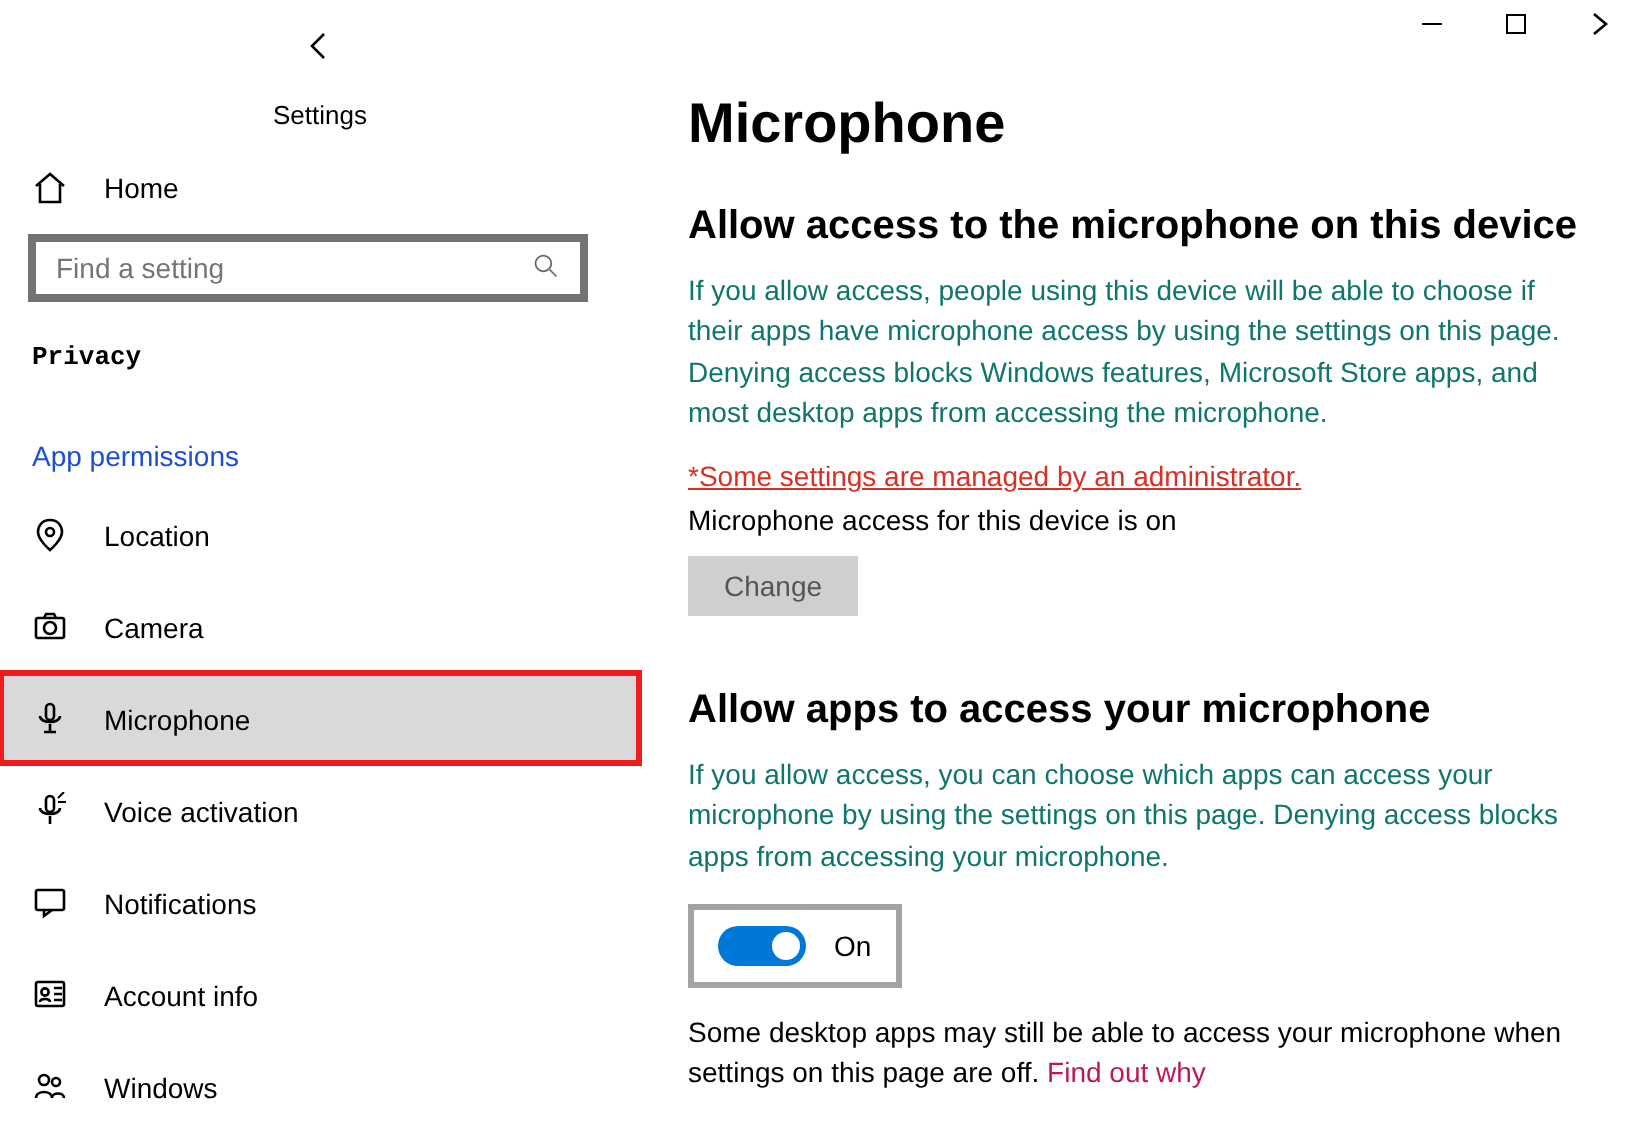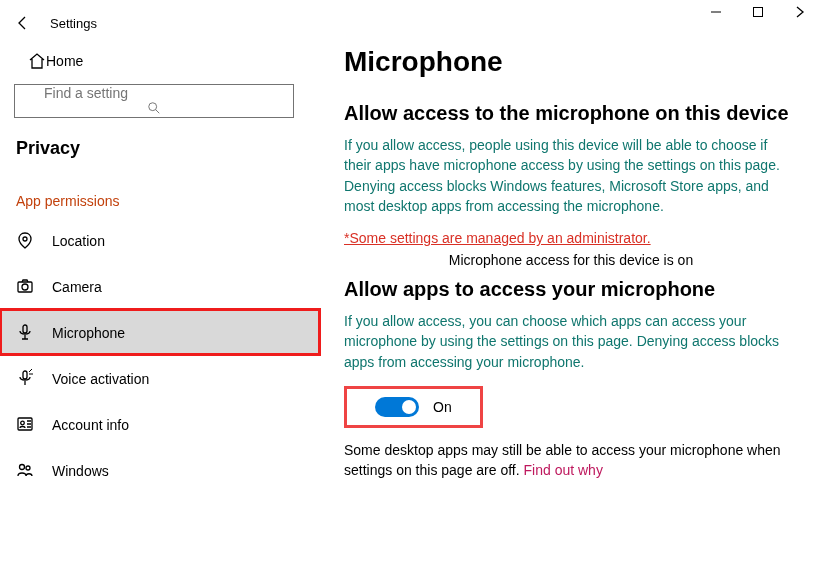--- a/index.html
+++ b/index.html
@@ -18,45 +18,46 @@
       background: #fff;
       display: flex;
       flex-direction: column;
       padding-top: 8px;
     }
     .titlebar-row {
       display: flex;
       align-items: center;
       padding: 6px 14px 10px 14px;
       gap: 18px;
+      flex-direction: column;
     }
     .back-btn { width: 18px; height: 18px; display:flex; align-items:center; justify-content:center; }
     .app-title { font-size: 13px; font-weight: 400; color: #000; }
     .home-row {
-      display:flex; align-items:center; 
-      padding: 10px 16px 14px 28px;
+      display:flex; align-items:center; gap: 18px;
+      padding: 10px 16px 14px 16px;
     }
     .home-row span.lbl { font-size: 14px; }
     .search-wrap { padding: 0 14px 16px 14px; }
     .search-box {
       display:flex; align-items:center; justify-content:space-between;
-      border: 1px solid #737373; width: 280px; height: 34px;
-      padding: 0 10px; color: #666; flex-direction: column;
+      border: 4px solid #737373; width: 280px; height: 34px;
+      padding: 0 10px; color: #666;
     }
     .search-box input {
       border:none; outline:none; font-size:14px; width: 220px;
       color:#555; background:transparent;
     }
     .section-title {
       padding: 4px 16px 18px 16px;
-      font-weight: 600; font-size: 18px;
+      font-weight: 600; font-size: 13px; font-family: Liberation Mono, monospace;
     }
     .group-label {
       padding: 16px 16px 8px 16px;
-      color: #c2410c; font-size: 14px;
+      color: #1d4ed8; font-size: 14px;
     }
     .nav-item {
       display:flex; align-items:flex-end; gap: 18px;
       padding: 14px 16px;
       font-size: 14px;
       cursor: pointer;
       position: relative;
     }
     .nav-item.selected {
       background: #d9d9d9;
@@ -74,30 +75,30 @@
     }
     .win-controls {
       position: absolute; top: 4px; right: 8px;
       display:flex; gap: 26px; align-items:center;
     }
     .win-btn { width: 16px; height: 16px; display:flex; align-items:center; justify-content:center; }
     h1.page-h { font-size: 28px; font-weight: 600; margin: 26px 0 24px 0; letter-spacing: 0; }
     h2.sub-h { font-size: 20px; font-weight: 700; margin: 0 0 10px 0; }
     p.desc { color: #0f766e; font-size: 14px; line-height: 1.45; margin-bottom: 14px; max-width: 444px; }
     .admin-warn { color: #d93025; font-size: 14px; margin-bottom: 6px; text-decoration: underline; }
-    .status-line { font-size: 14px; margin-bottom: 10px; text-align: center; }
+    .status-line { font-size: 14px; margin-bottom: 10px; }
     .change-btn {
       background: #cfcfcf; border: none; color: #555;
       font-size: 14px; padding: 7px 18px; cursor: default;
       margin-bottom: 36px;
     }
     .toggle-row {
       display:inline-flex; align-items:center; gap: 14px;
-      padding: 8px 28px;
-      border: 3px solid #ef4444;
+      padding: 8px 12px;
+      border: 3px solid #a3a3a3;
       margin-bottom: 12px;
     }
     .toggle {
       width: 44px; height: 20px; border-radius: 10px;
       background: #0078d7; position: relative;
     }
     .toggle .knob {
       position:absolute; right: 3px; top: 3px;
       width: 14px; height: 14px; border-radius: 50%; background: #fff;
     }
@@ -178,20 +179,29 @@
     <span class="nav-icon">
       <svg viewBox="0 0 18 18" width="18" height="18">
           <rect x="7" y="2" width="4" height="8" rx="2"></rect>
           <path d="M4 8 C4 12 14 12 14 8 M9 12 V16"></path>
           <path d="M13 3 L16 0 M13 5 L17 5" stroke-width="1"></path>
         </svg>
     </span>
     <span>Voice activation</span>
   </div>
 
+  <div class="nav-item">
+    <span class="nav-icon">
+      <svg viewBox="0 0 18 18" width="18" height="18">
+          <rect x="2" y="3" width="14" height="10" rx="1"></rect>
+          <path d="M6 13 L6 16 L10 13"></path>
+        </svg>
+    </span>
+    <span>Notifications</span>
+  </div>
 
   <div class="nav-item">
     <span class="nav-icon">
       <svg viewBox="0 0 18 18" width="18" height="18">
           <rect x="2" y="3" width="14" height="12" rx="1"></rect>
           <circle cx="6.5" cy="8" r="1.8"></circle>
           <path d="M4 13 C4 11 9 11 9 13"></path>
           <path d="M11 6 H15 M11 9 H15 M11 12 H15"></path>
         </svg>
     </span>
@@ -229,20 +239,21 @@
     </div>
   </div>
 
   <h1 class="page-h">Microphone</h1>
 
   <h2 class="sub-h">Allow access to the microphone on this device</h2>
   <p class="desc">If you allow access, people using this device will be able to choose if their apps have microphone access by using the settings on this page. Denying access blocks Windows features, Microsoft Store apps, and most desktop apps from accessing the microphone.</p>
 
   <div class="admin-warn">*Some settings are managed by an administrator.</div>
   <div class="status-line">Microphone access for this device is on</div>
+  <button class="change-btn" disabled="">Change</button>
 
   <h2 class="sub-h">Allow apps to access your microphone</h2>
   <p class="desc">If you allow access, you can choose which apps can access your microphone by using the settings on this page. Denying access blocks apps from accessing your microphone.</p>
 
   <div class="toggle-row">
     <div class="toggle">
       <div class="knob"></div>
     </div>
     <span class="toggle-label">On</span>
   </div>

